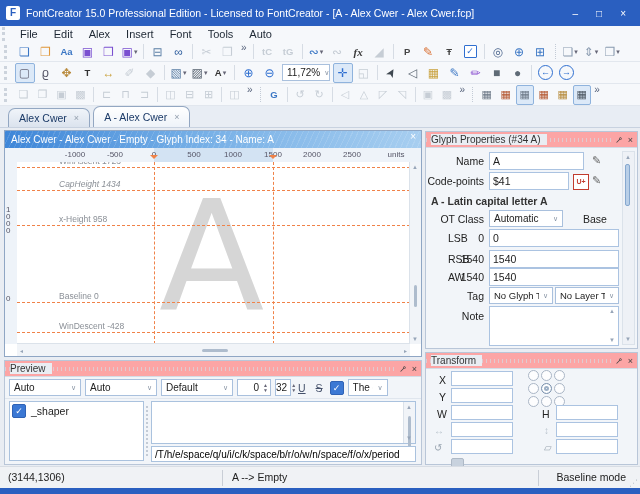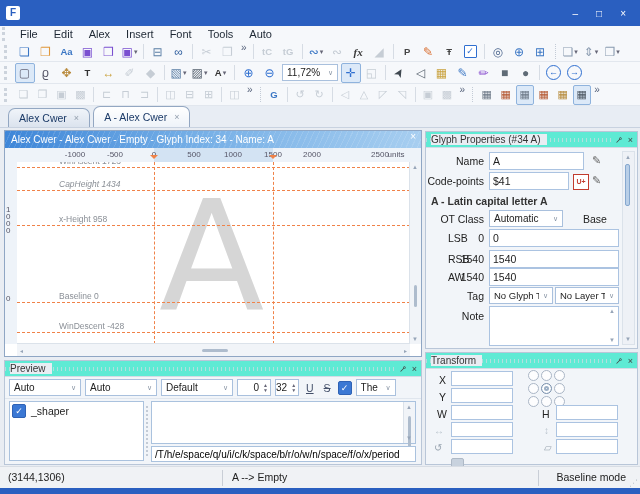--- a/index.html
+++ b/index.html
@@ -23,21 +23,21 @@
   .tbtn.italic .g{font-style:italic;font-family:"Liberation Serif",serif;font-size:11px;}
   .tbtn.dis .g{color:#c6cdd5 !important;}
   .tbtn.act{background:#dce9f8;border-color:#8fb3dd;}
   .dd{font-size:7px;color:#667;margin-left:1px;}
   .sep{width:1px;height:15px;background:#d6dce4;margin:0 3px;}
   .dsep{width:0;height:15px;border-left:1px dotted #c3cbd6;margin:0 4px;}
   .grip{width:3px;height:14px;border-left:3px dotted #ccd3dc;margin:0 4px 0 2px;}
   .ovf{font-size:10px;color:#55617a;padding:0 3px;align-self:flex-start;line-height:12px;}
   .combo{height:17px;background:#fff;border:1px solid #a9c0dd;display:inline-flex;align-items:center;padding:0 4px;font-size:10px;color:#222;box-sizing:border-box;}
   .combo .chev{margin-left:auto;color:#8a96a6;font-size:7px;padding-left:4px;}
-  .zoomc{width:56px;margin:0 2px;}
+  .zoomc{width:48px;margin:0 2px;}
   .mini-check{width:11px;height:11px;background:#fff;border:1px solid #2f6fd0;color:#2f6fd0;font-size:9px;line-height:11px;text-align:center;border-radius:1px;}
   .nav-circ{width:13px;height:13px;border:1.5px solid #2f6fd0;border-radius:50%;color:#2f6fd0;font-size:9px;line-height:12px;text-align:center;font-weight:bold;}
   
   .tabbar{position:absolute;top:106px;left:0;right:0;height:22px;background:#e8edf4;border-bottom:1px solid #c8d2e0;padding-left:8px;display:flex;align-items:flex-end;box-sizing:border-box;}
   .tab{display:inline-flex;align-items:center;height:18px;padding:0 10px;border:1px solid #93a7c2;border-bottom:none;border-radius:7px 7px 0 0;background:linear-gradient(#f0f4f9,#dbe3ee);color:#1b3a67;font-size:10.5px;margin-right:3px;}
   .tab.active{height:20px;background:linear-gradient(#ffffff,#eef3f9);}
   .tabx{margin-left:7px;color:#95a0ae;font-size:9px;}
   
   .gwin{position:absolute;left:4px;top:130px;width:418px;height:227px;background:#fff;border:1px solid #8fa6c4;box-sizing:border-box;}
   .gtitle{position:absolute;top:0;left:0;right:0;height:17px;background:linear-gradient(90deg,#3e86d8,#74aee6 45%,#a7cef0);color:#fff;font-size:10px;line-height:17px;padding:0 6px;box-sizing:border-box;}
@@ -55,21 +55,21 @@
   .metric-label{position:absolute;left:42px;font-size:8.5px;color:#8a8f96;transform:translateY(-110%);white-space:nowrap;}
   .big-glyph{position:absolute;left:142px;top:18px;font-size:154px;line-height:1;color:#d6d6d6;font-family:"DejaVu Sans",sans-serif;}
   .vscroll{position:absolute;top:31px;right:0;width:11px;bottom:12px;background:#f1f4f8;border-left:1px solid #dbe2ea;font-size:6px;color:#97a5b8;text-align:center;}
   .vscroll .up{position:absolute;top:2px;left:2px;} .vscroll .dn{position:absolute;bottom:2px;left:2px;}
   .vthumb{position:absolute;top:123px;left:4px;width:3px;height:22px;background:#aebccd;border-radius:2px;}
   .hscroll{position:absolute;left:12px;right:11px;bottom:0;height:12px;background:#f1f4f8;border-top:1px solid #dbe2ea;font-size:6px;color:#97a5b8;}
   .hscroll .lf{position:absolute;left:3px;top:3px;} .hscroll .rt{position:absolute;right:3px;top:3px;}
   .hthumb{position:absolute;left:185px;top:5px;width:26px;height:3px;background:#aebccd;border-radius:2px;}
   
   .panel{position:absolute;background:#f2f5f9;border:1px solid #b9c6d8;box-sizing:border-box;}
-  .phead{position:absolute;top:0;left:0;right:0;height:16px;background:#5eead4;border-bottom:1px solid #d4dce6;font-size:10px;color:#333;line-height:16px;padding:0 5px;box-sizing:border-box;}
+  .phead{position:absolute;top:0;left:0;right:0;height:16px;background:#fca5a5;border-bottom:1px solid #d4dce6;font-size:10px;color:#333;line-height:16px;padding:0 5px;box-sizing:border-box;}
   .phead::after{content:"";position:absolute;left:0;right:26px;top:6px;height:4px;background:repeating-linear-gradient(90deg,#d4dae2 0 1px,transparent 1px 4px);opacity:.7;}
   .phead .ttl{position:relative;z-index:1;background:#e9edf3;padding-right:6px;}
   .pbtns{position:absolute;right:4px;top:0;display:flex;gap:5px;color:#444;font-size:9px;z-index:1;}
   .pin{display:inline-block;transform:rotate(-45deg);font-size:9px;}
   .lbl{position:absolute;font-size:10.5px;color:#222;}
   .rlbl{text-align:right;}
   .inp{position:absolute;height:18px;border:1px solid #abc3e1;background:#fff;font-family:"Liberation Sans",sans-serif;font-size:10.5px;color:#222;padding:0 3px;box-sizing:border-box;}
   .ddl{position:absolute;height:17px;}
   .wand{position:absolute;font-size:11px;color:#6b6b6b;}
   .uicon{position:absolute;width:14px;height:14px;border:1px solid #c23b2e;color:#c23b2e;font-size:7px;font-weight:bold;text-align:center;line-height:13px;background:#fff;}
@@ -100,20 +100,21 @@
   .sgrip{position:absolute;right:2px;bottom:1px;color:#b8c0ca;font-size:9px;}
   .bluestrip{position:absolute;left:0;right:0;top:488px;height:6px;background:#2a5fc0;}
 </style>
 </head>
 <body>
 
 <div class="app">
 
   <div class="titlebar">
     <span class="app-icon">F</span>
+    <span class="title-text">FontCreator 15.0 Professional Edition - Licensed to FontCreator - [A - Alex Cwer - Alex Cwer.fcp]</span>
     <span class="winbtns">
       <span>–</span>
       <span>□</span>
       <span>×</span>
     </span>
   </div>
 
   <div class="menubar" id="menu">
       <span class="grip"></span>
       <span class="menu-item">File</span>
@@ -412,21 +413,21 @@
     <span class="gclose">×</span>
     <div class="hruler" id="hruler">
         <div class="hl-region" style="left: 149px; width: 119px;"></div>
         <span class="tick" style="left: 70px;">-1000</span>
         <span class="tick" style="left: 110px;">-500</span>
         <span class="tick" style="left: 149px;">0</span>
         <span class="tick" style="left: 189px;">500</span>
         <span class="tick" style="left: 228px;">1000</span>
         <span class="tick" style="left: 268px; text-align: right;">1500</span>
         <span class="tick" style="left: 307px;">2000</span>
-        <span class="tick" style="left: 347px; margin-left: 28px;">2500</span>
+        <span class="tick" style="left: 347px;">2500</span>
         <span class="tick" style="left: 391px;">units</span>
         <span class="omark" style="left: 149px;"></span>
         <span class="omark" style="left: 268px;"></span>
       </div>
     <div class="vruler" id="vruler">
         <span class="vtick" style="top: 44px;">1<br>0<br>0<br>0</span>
         <span class="vtick" style="top: 133px;">0</span>
       </div>
     <div class="canvas" id="canvas">
       <span class="big-glyph" id="bigGlyph">A</span>
@@ -476,21 +477,21 @@
           <span>Default</span>
           <span class="chev">∨</span>
         </div>
       <div class="spin" style="width:34px;">
           <span class="num">0</span>
           <span class="arr">
             <span>▲</span>
             <span>▼</span>
           </span>
         </div>
-      <div class="spin" style="width:24px;align-items:center;">
+      <div class="spin" style="width:16px;align-items:center;">
           <span class="num">32</span>
           <span class="arr">
             <span>▲</span>
             <span>▼</span>
           </span>
         </div>
       <span class="fmt u">U</span>
       <span class="fmt s">S</span>
       <span class="bluechk">✓</span>
       <div class="combo" style="width:40px;">

